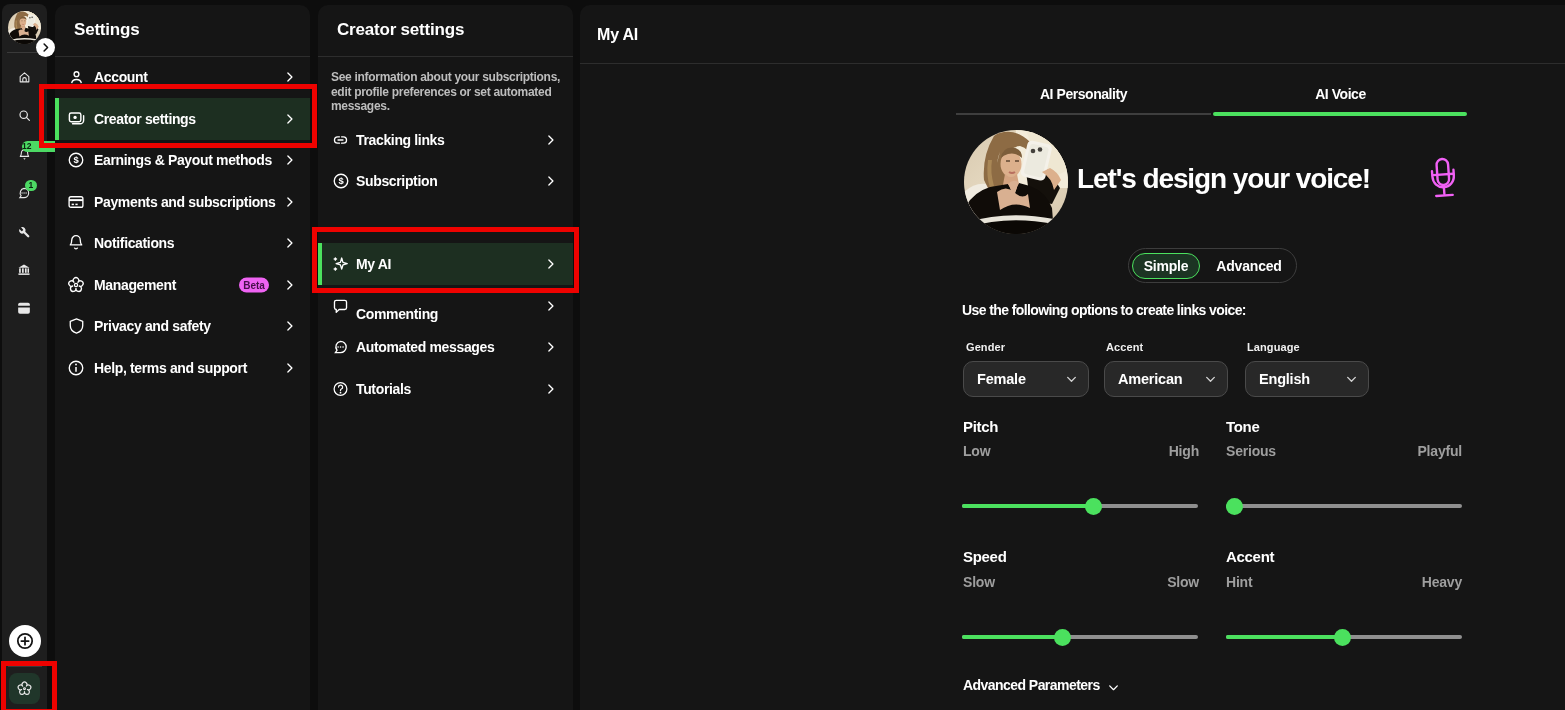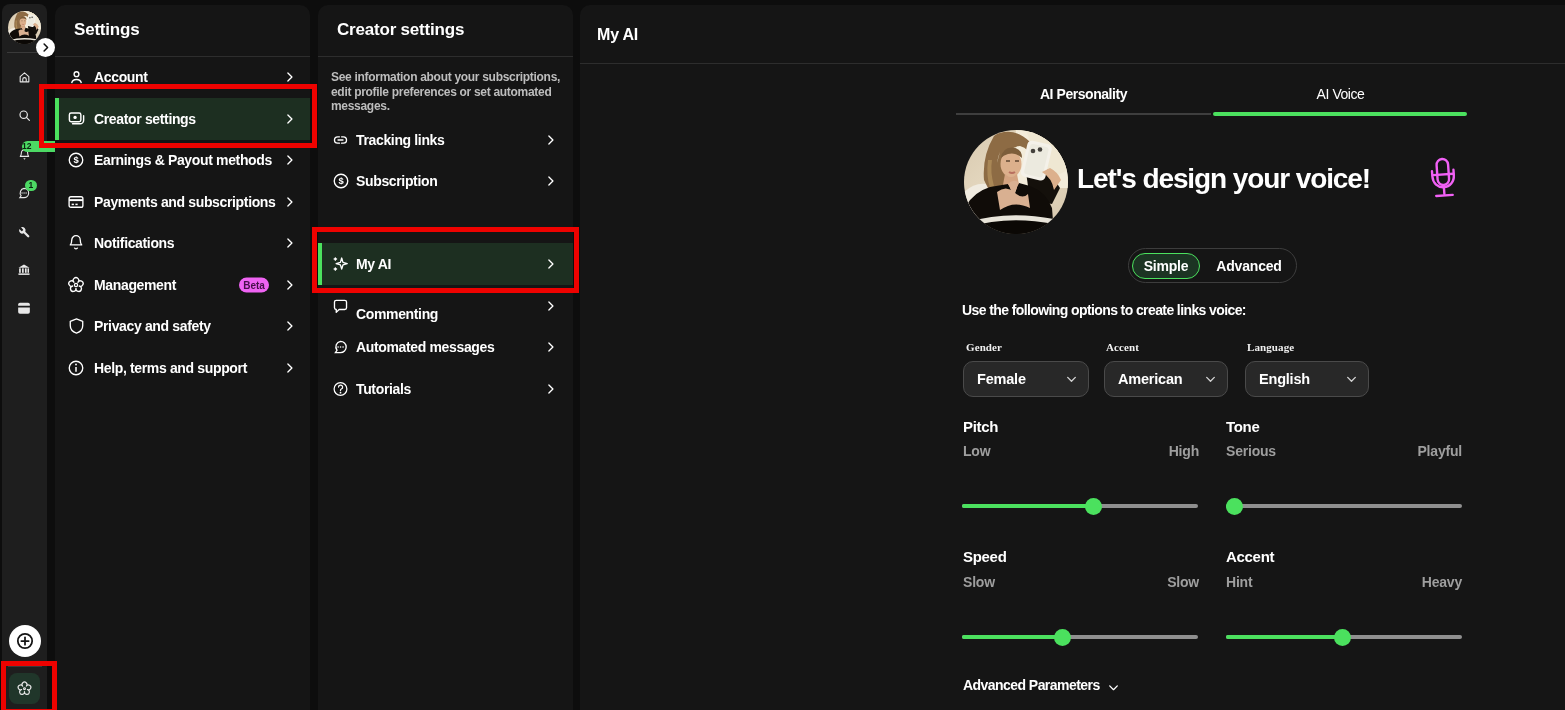--- a/index.html
+++ b/index.html
@@ -30,21 +30,21 @@
 
 
 .glabel { position:absolute; color:#9e9e9e; font-size:14px; font-weight:bold; letter-spacing:-0.2px; white-space:nowrap; }
 .wlabel { position:absolute; color:#fff; font-size:15px; font-weight:bold; letter-spacing:-0.3px; white-space:nowrap; }
 .track { position:absolute; height:4px; border-radius:2px; background:#8f8f8f; }
 .fill { position:absolute; height:4px; border-radius:2px; background:#4be15e; }
 .thumb { position:absolute; width:17px; height:17px; border-radius:50%; background:#4be15e; }
 .sel { position:absolute; height:36px; background:#282828; border:1px solid #4a4a4a; border-radius:10px;padding-left:8px; }
 .sel .st { position:absolute; left:13px; top:50%; transform:translateY(-50%); color:#fff; font-size:14.5px; font-weight:bold; letter-spacing:-0.2px; }
 .sel svg { position:absolute; right:10px; top:50%; transform:translateY(-50%); }
-.flabel { position:absolute; color:#f0f0f0; font-size:11px; font-weight:bold; letter-spacing:.1px;font-family:Liberation Serif, serif; }
+.flabel { position:absolute; color:#f0f0f0; font-size:11px; font-weight:bold; letter-spacing:.1px; }
 </style>
 </head>
 <body>
 <div id="page">
 
   <div id="rail" class="abs"></div>
   <svg class="abs" style="left:8px; top:11px;" width="33" height="33" viewBox="0 0 104 104">
     <defs>
       <clipPath id="avc1">
           <circle cx="52" cy="52" r="52"></circle>
@@ -314,21 +314,21 @@
           <polyline points="9,4.5 16.5,12 9,19.5"></polyline>
         </svg>
     </div>
   </div>
 
   <div id="p3" class="abs">
     <div class="abs" style="left:17px; top:21px;"><span class="ptitle" style="font-size:16px;">My AI</span></div>
     <div class="divider" style="top:58px;"></div>
 
     <div class="abs" style="left:376px; top:81px; width:255px; text-align:center; color:#fff; font-size:14px; font-weight:bold; letter-spacing:-0.45px;">AI Personality</div>
-    <div class="abs" style="left:633px; top:81px; width:255px; text-align:center; color:#fff; font-size:14px; font-weight:normal; letter-spacing:-0.45px;">AI Voice</div>
+    <div class="abs" style="left:633px; top:81px; width:255px; text-align:center; color:#fff; font-size:14px; font-weight:bold; letter-spacing:-0.45px;">AI Voice</div>
     <div class="abs" style="left:376px; top:108px; width:255px; height:2px; background:#3e3e3e;"></div>
     <div class="abs" style="left:633px; top:107px; width:254px; height:3.5px; border-radius:2px; background:#4be15e;"></div>
 
     <svg class="abs" style="left:384px; top:125px;" width="104" height="104" viewBox="0 0 104 104">
       <g clip-path="url(#avc1)">
           <use href="#avart"></use>
         </g>
     </svg>
 
     <div class="abs" style="left:497px; top:158px; color:#fff; font-size:28px; font-weight:bold; letter-spacing:-1.1px; white-space:nowrap;">Let's design your voice!</div>

